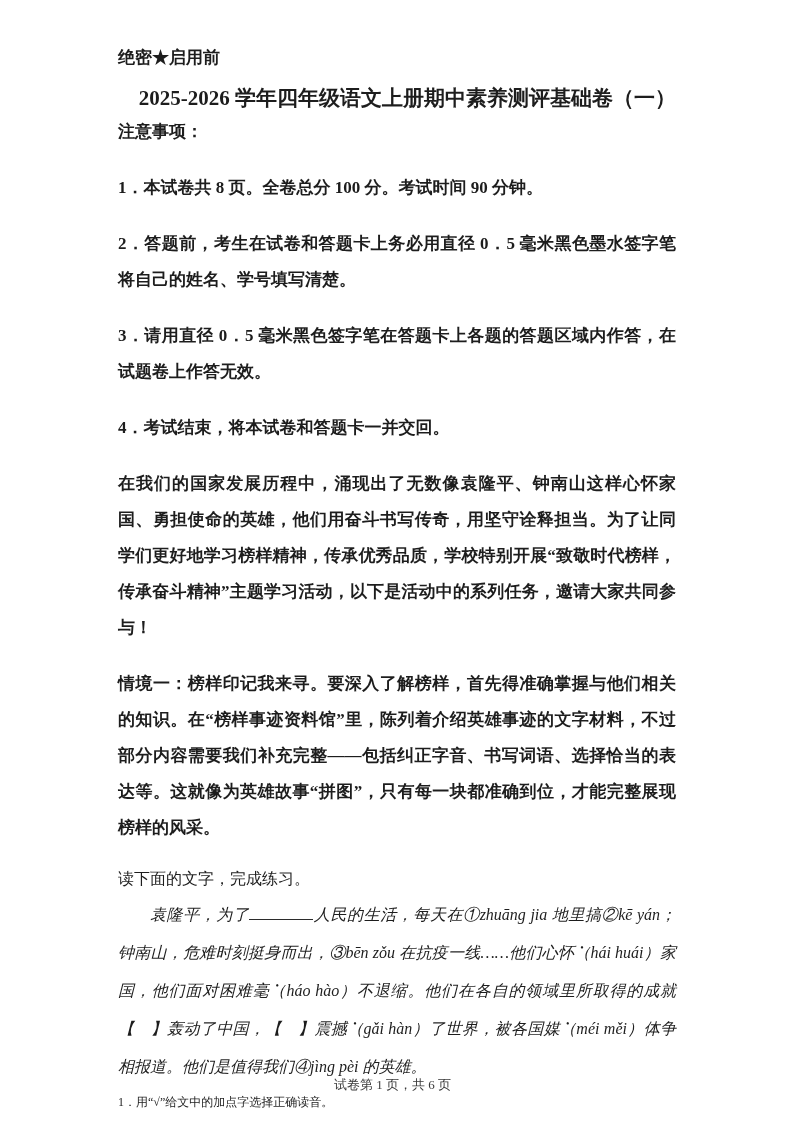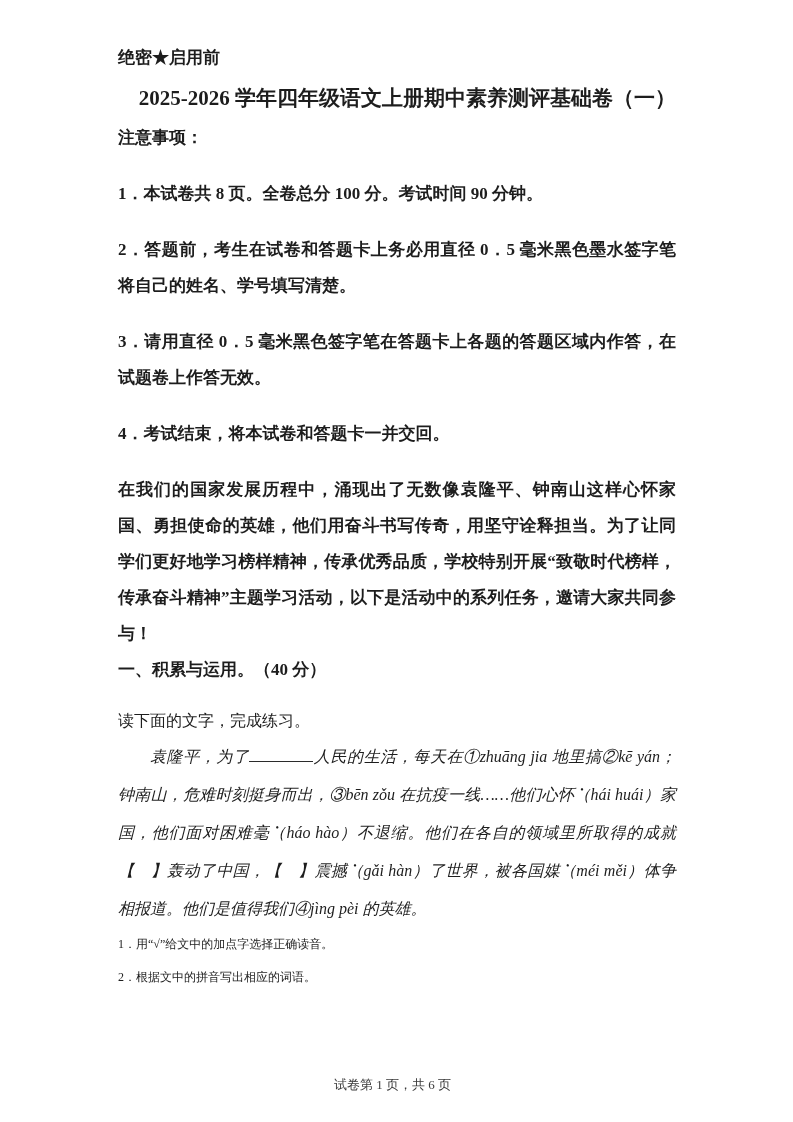--- a/index.html
+++ b/index.html
@@ -25,21 +25,21 @@
     font-weight: bold;
     text-align: right;
     line-height: 30px;
     margin-top: 15px;
     white-space: nowrap;
   }
   .notice-heading {
     font-size: 17px;
     font-weight: bold;
     line-height: 36px;
-    margin-top: 7px;
+    margin-top: 1px;
   }
   .para {
     font-size: 17px;
     line-height: 36px;
     text-align: justify;
   }
   .bold { font-weight: bold; margin-top: 20px; }
   .section-heading {
     font-size: 17px;
     font-weight: bold;
@@ -104,22 +104,22 @@
 
   <div>
       <div class="para bold">1．本试卷共 8 页。全卷总分 100 分。考试时间 90 分钟。</div>
       <div class="para bold">2．答题前，考生在试卷和答题卡上务必用直径 0．5 毫米黑色墨水签字笔将自己的姓名、学号填写清楚。</div>
       <div class="para bold">3．请用直径 0．5 毫米黑色签字笔在答题卡上各题的答题区域内作答，在试题卷上作答无效。</div>
       <div class="para bold">4．考试结束，将本试卷和答题卡一并交回。</div>
     </div>
 
   <div class="para bold">在我们的国家发展历程中，涌现出了无数像袁隆平、钟南山这样心怀家国、勇担使命的英雄，他们用奋斗书写传奇，用坚守诠释担当。为了让同学们更好地学习榜样精神，传承优秀品质，学校特别开展“致敬时代榜样，传承奋斗精神”主题学习活动，以下是活动中的系列任务，邀请大家共同参与！</div>
 
-  <div class="section-heading">一、积累与运用。（40 分）</div>
 
+  <div class="para bold">情境一：榜样印记我来寻。要深入了解榜样，首先得准确掌握与他们相关的知识。在“榜样事迹资料馆”里，陈列着介绍英雄事迹的文字材料，不过部分内容需要我们补充完整——包括纠正字音、书写词语、选择恰当的表达等。这就像为英雄故事“拼图”，只有每一块都准确到位，才能完整展现榜样的风采。</div>
 
   <div class="instruction">读下面的文字，完成练习。</div>
 
   <div class="passage"><span>袁隆平，为了</span><span class="blank"></span><span>人民的生活，每天在①zhuāng jia 地里搞②kē yán；钟南山，危难时刻挺身而出，③bēn zǒu 在抗疫一线……他们心</span><span class="dot">怀</span><span>（hái huái）家国，他们面对困难</span><span class="dot">毫</span><span>（háo hào）不退缩。他们在各自的领域里所取得的成就【　】轰动了中国，【　】震</span><span class="dot">撼</span><span>（gǎi hàn）了世界，被各国</span><span class="dot">媒</span><span>（méi měi）体争相报道。他们是值得我们④jìng pèi 的英雄。</span></div>
 
   <div class="q-line">1．用“√”给文中的加点字选择正确读音。</div>
 
   <div class="q-line">2．根据文中的拼音写出相应的词语。</div>
 
   <div class="footer">试卷第 1 页，共 6 页</div>

